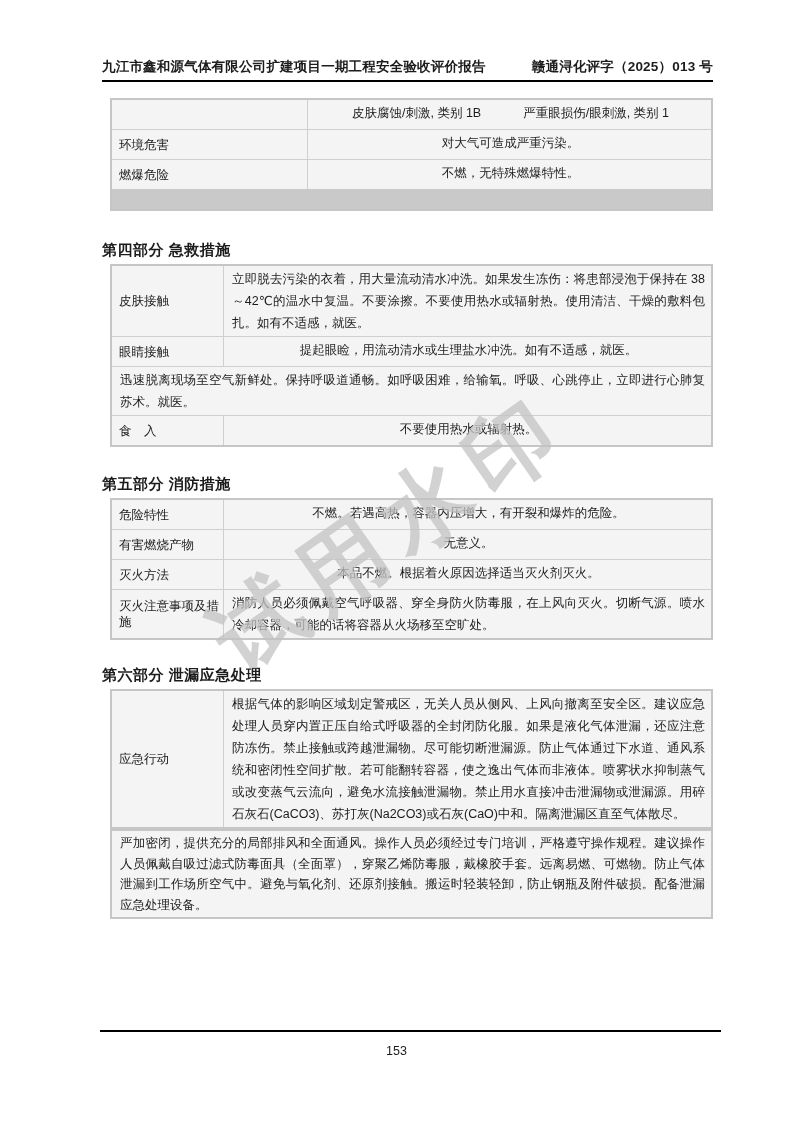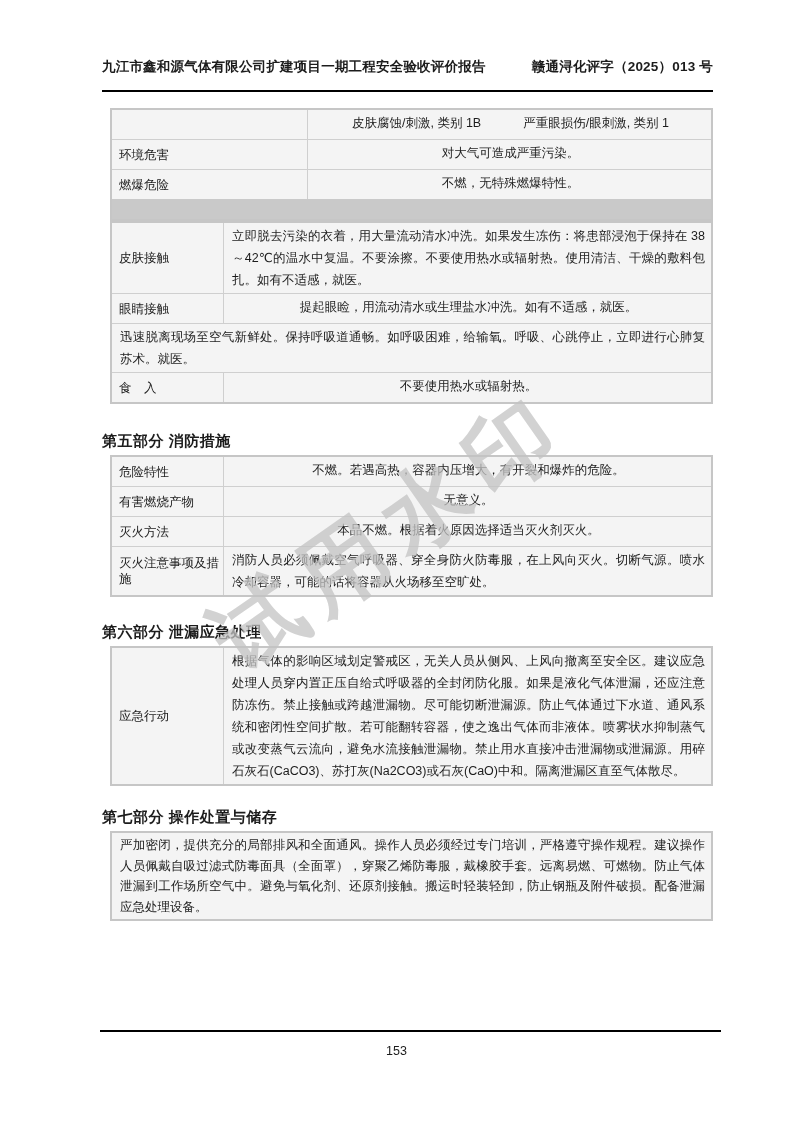--- a/index.html
+++ b/index.html
@@ -12,21 +12,21 @@
     color:#1c1c1c;
     overflow:hidden;
   }
   .content { position:absolute; left:102px; top:0; width:611px; }
 
   
   .doc-header {
     margin-top:58px;
     display:flex; justify-content:space-between; align-items:flex-end;
     border-bottom:2px solid #000;
-    padding-bottom:14px;
+    padding-bottom:4px;
     font-size:13.5px; font-weight:bold; white-space:nowrap;
   }
   .doc-header .hl { letter-spacing:0.2px; }
 
   
   .tbl {
     margin-left:8px; margin-top:0;
     background:#f4f4f4;
     border:2px solid #c6c6c6;
   }
@@ -108,20 +108,21 @@
         <div class="lcell">环境危害</div>
         <div class="vcell">对大气可造成严重污染。</div>
       </div>
       <div class="trow">
         <div class="lcell">燃爆危险</div>
         <div class="vcell">不燃，无特殊燃爆特性。</div>
       </div>
       <div class="gray-bar"></div>
     </div>
 
+    <div class="sec-title">第四部分 急救措施</div>
     <div class="tbl">
       <div class="trow">
         <div class="lcell">皮肤接触</div>
         <div class="vcell">立即脱去污染的衣着，用大量流动清水冲洗。如果发生冻伤：将患部浸泡于保持在 38～42℃的温水中复温。不要涂擦。不要使用热水或辐射热。使用清洁、干燥的敷料包扎。如有不适感，就医。</div>
       </div>
       <div class="trow">
         <div class="lcell">眼睛接触</div>
         <div class="vcell">提起眼睑，用流动清水或生理盐水冲洗。如有不适感，就医。</div>
       </div>
       <div class="trow">
@@ -154,21 +155,20 @@
     </div>
 
     <div class="sec-title mt-sec6">第六部分 泄漏应急处理</div>
     <div class="tbl">
       <div class="trow">
         <div class="lcell">应急行动</div>
         <div class="vcell">根据气体的影响区域划定警戒区，无关人员从侧风、上风向撤离至安全区。建议应急处理人员穿内置正压自给式呼吸器的全封闭防化服。如果是液化气体泄漏，还应注意防冻伤。禁止接触或跨越泄漏物。尽可能切断泄漏源。防止气体通过下水道、通风系统和密闭性空间扩散。若可能翻转容器，使之逸出气体而非液体。喷雾状水抑制蒸气或改变蒸气云流向，避免水流接触泄漏物。禁止用水直接冲击泄漏物或泄漏源。用碎石灰石(CaCO3)、苏打灰(Na2CO3)或石灰(CaO)中和。隔离泄漏区直至气体散尽。</div>
       </div>
     </div>
 
-    <div class="sec-title mt-sec7">第七部分 操作处置与储存</div>
     <div class="tbl tight">
       <div class="trow">
         <div class="vcell">严加密闭，提供充分的局部排风和全面通风。操作人员必须经过专门培训，严格遵守操作规程。建议操作人员佩戴自吸过滤式防毒面具（全面罩），穿聚乙烯防毒服，戴橡胶手套。远离易燃、可燃物。防止气体泄漏到工作场所空气中。避免与氧化剂、还原剂接触。搬运时轻装轻卸，防止钢瓶及附件破损。配备泄漏应急处理设备。</div>
       </div>
     </div>
 
   </div>
 
   <div class="footer-rule"></div>
   <div class="page-num">153</div>

